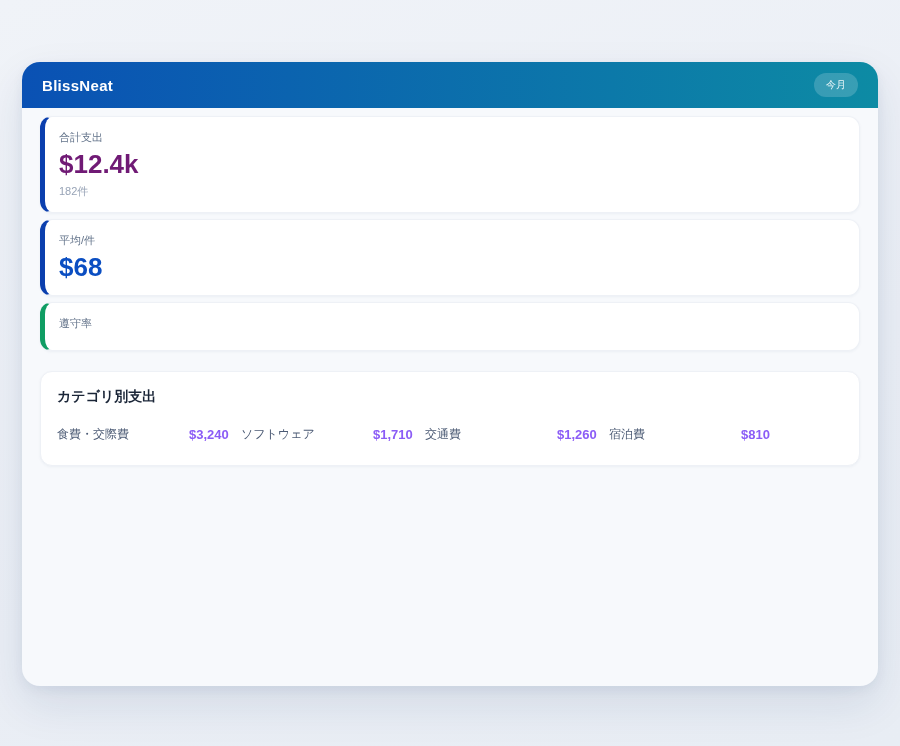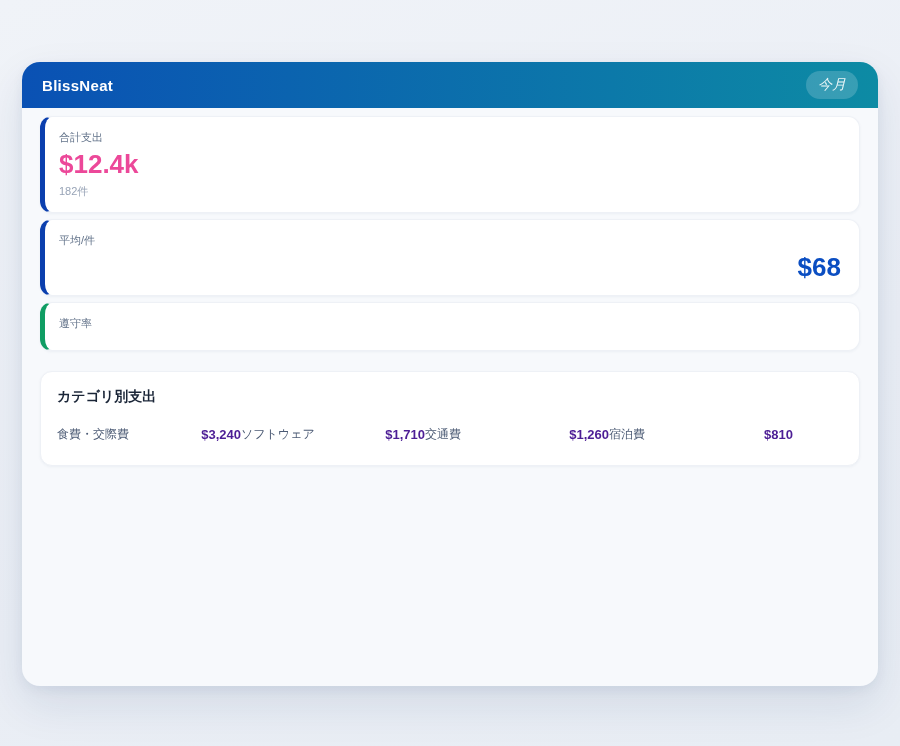--- a/index.html
+++ b/index.html
@@ -36,27 +36,26 @@
   }
   .app-title {
     color: #ffffff;
     font-size: 15px;
     font-weight: bold;
     letter-spacing: 0.3px;
   }
   .period-badge {
     color: #eaf6f8;
     background: rgba(255, 255, 255, 0.18);
-    font-size: 14px;
+    font-size: 10px;
     padding: 5px 12px;
     border-radius: 999px;
     border: none;
     cursor: pointer;
     font-family: inherit;
-    font-style: italic;
   }
   .content {
     padding: 8px 18px 22px 18px;
     box-sizing: border-box;
   }
   .stats {
     display: flex;
     flex-direction: column;
     gap: 6px;
   }
@@ -120,48 +119,47 @@
     border-radius: 5px;
     overflow: hidden;
   }
   .bar-fill {
     height: 100%;
     border-radius: 5px;
   }
   .row-value {
     font-size: 13px;
     font-weight: bold;
-    color: #4c1d95;
-    text-align: right;
+    color: #8b5cf6;
     white-space: nowrap;
   }
 </style>
 </head>
 <body>
 
 <div class="page">
   <div class="panel">
 
     <div class="app-header" style="background: linear-gradient(90deg, rgb(10, 81, 180), rgb(13, 139, 164));">
       <div class="app-title">BlissNeat</div>
       <button class="period-badge">今月</button>
     </div>
 
     <div class="content">
       <div class="stats" id="stats">
   <div class="stat-card" style="border-left-color: rgb(11, 63, 174);">
     <div class="stat-label">合計支出</div>
-    <div class="stat-value" style="color: #ec4899;">$12.4k</div>
+    <div class="stat-value" style="color: #701a75;">$12.4k</div>
     <div class="stat-sub">182件</div>
   </div>
 
 
   <div class="stat-card" style="border-left-color: rgb(11, 63, 174);">
     <div class="stat-label">平均/件</div>
-    <div class="stat-value" style="color: rgb(11, 78, 194); text-align: right;">$68</div>
+    <div class="stat-value" style="color: rgb(11, 78, 194);">$68</div>
 
   </div>
 
   <div class="stat-card" style="border-left-color: rgb(15, 157, 99);">
     <div class="stat-label">遵守率</div>
 
   </div>
 </div>
 
       <div class="category-card">

